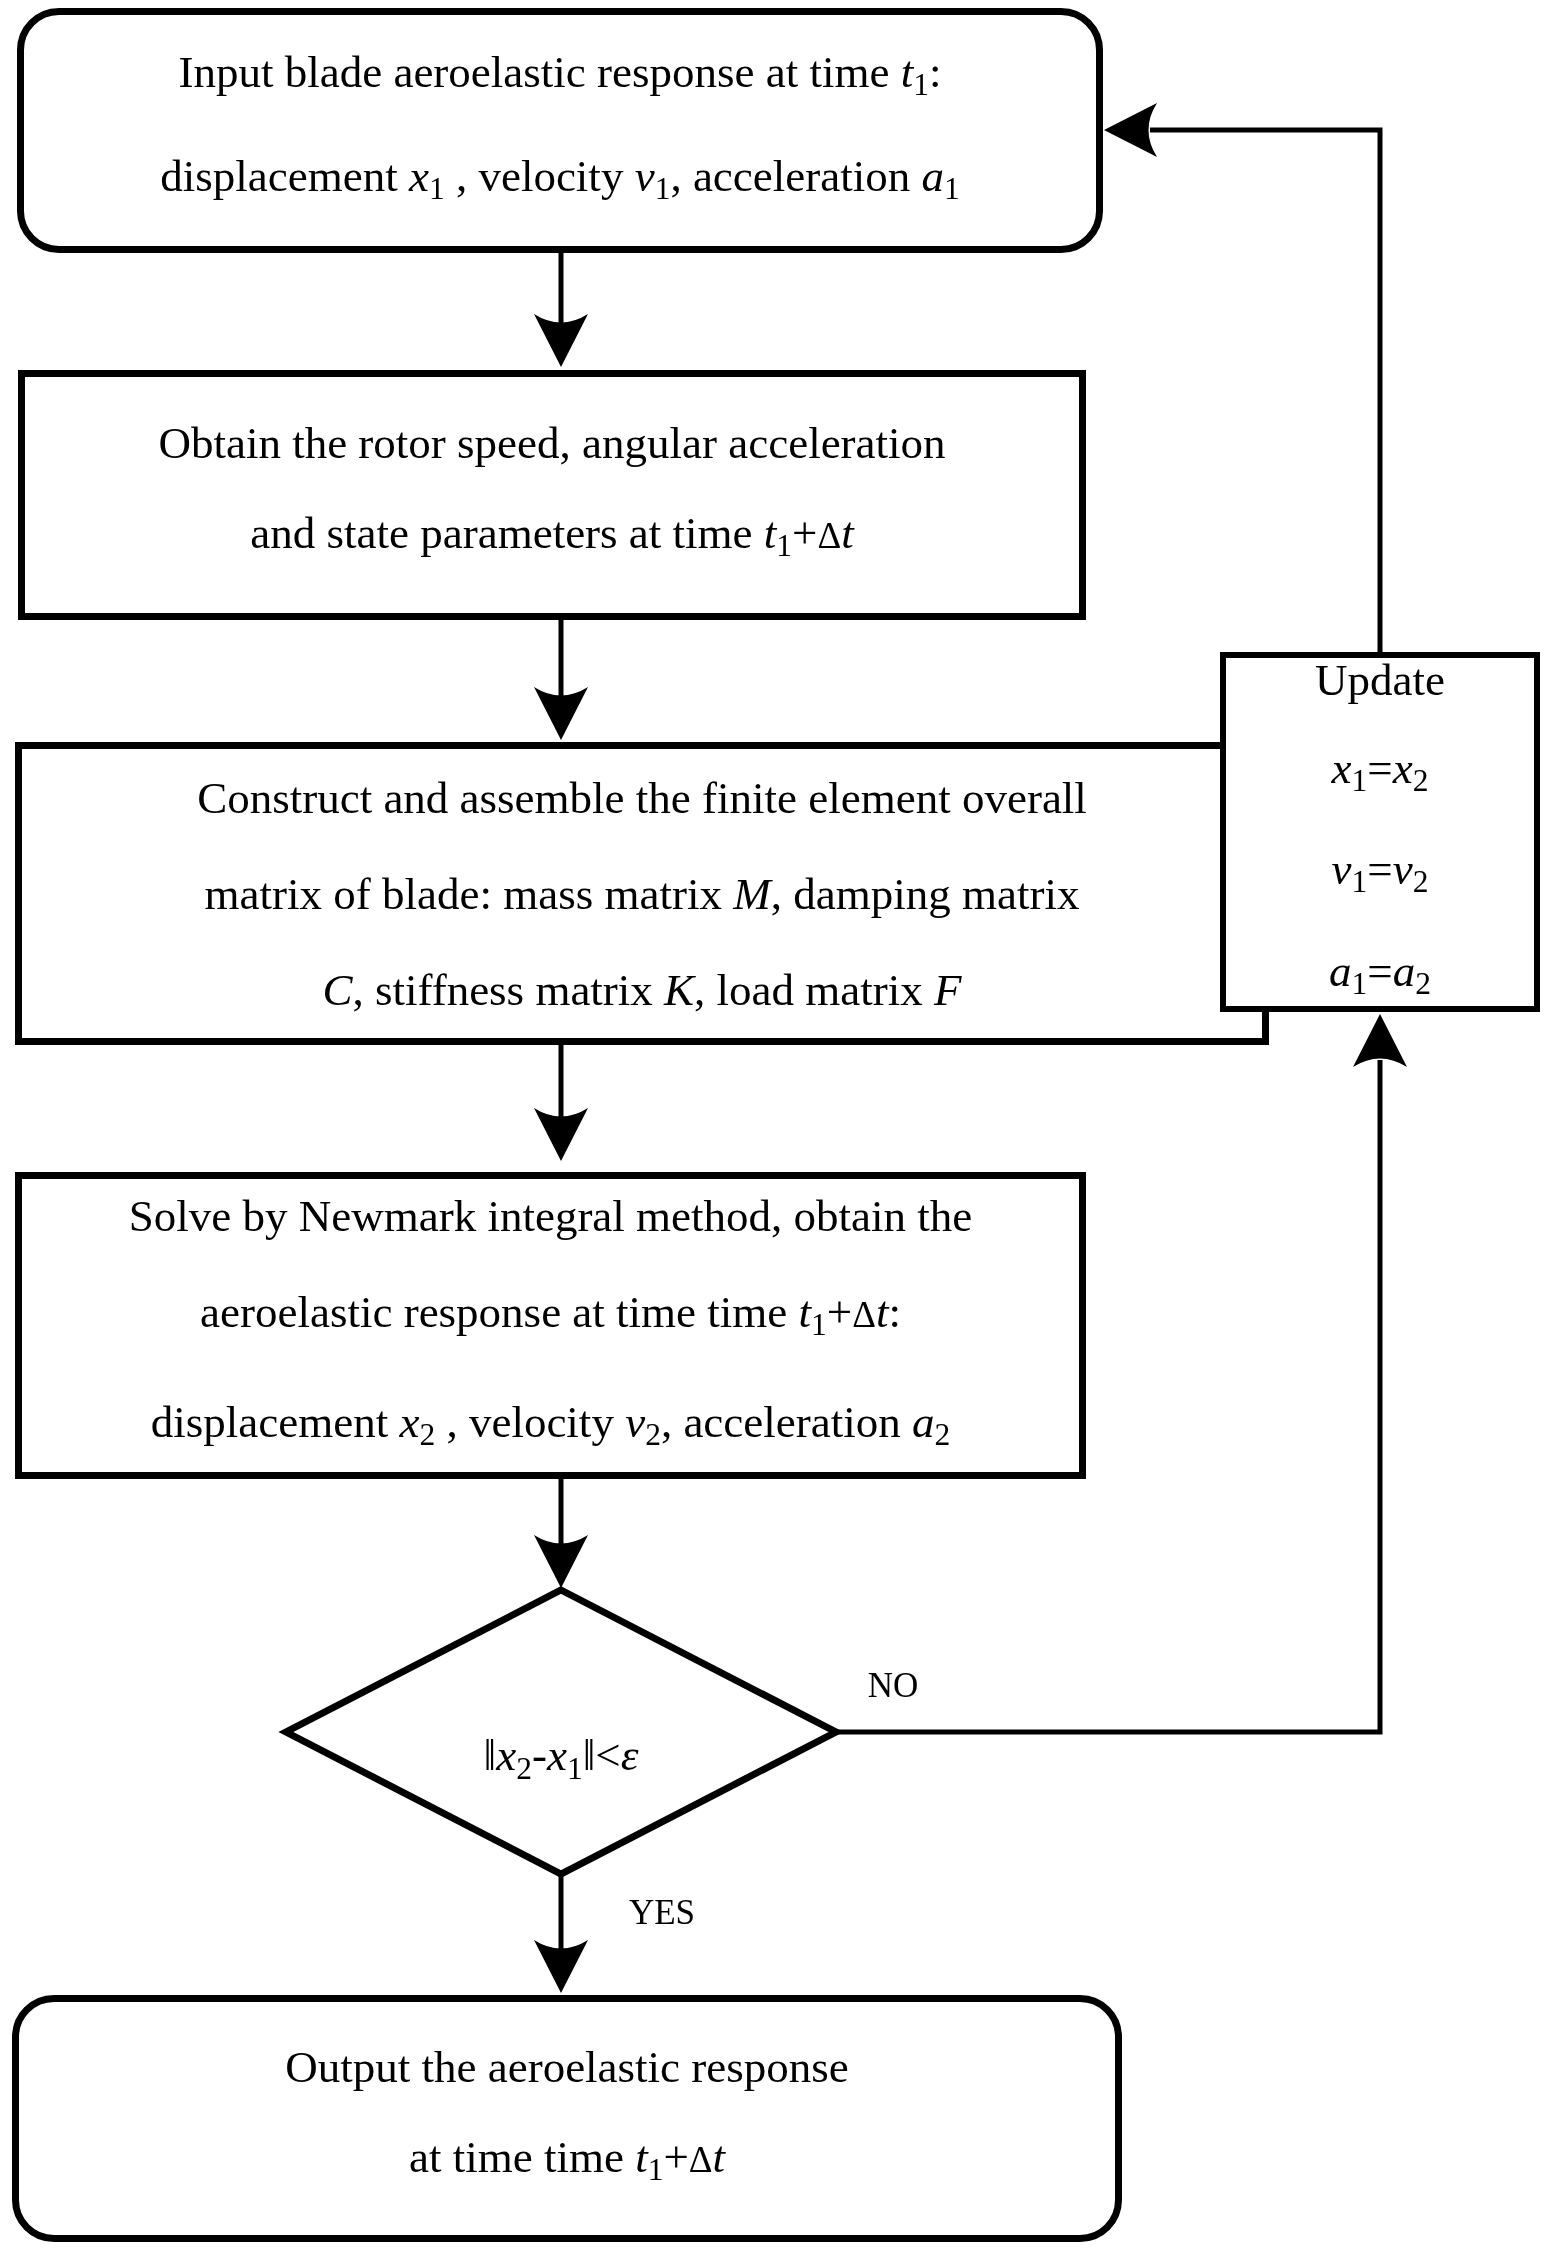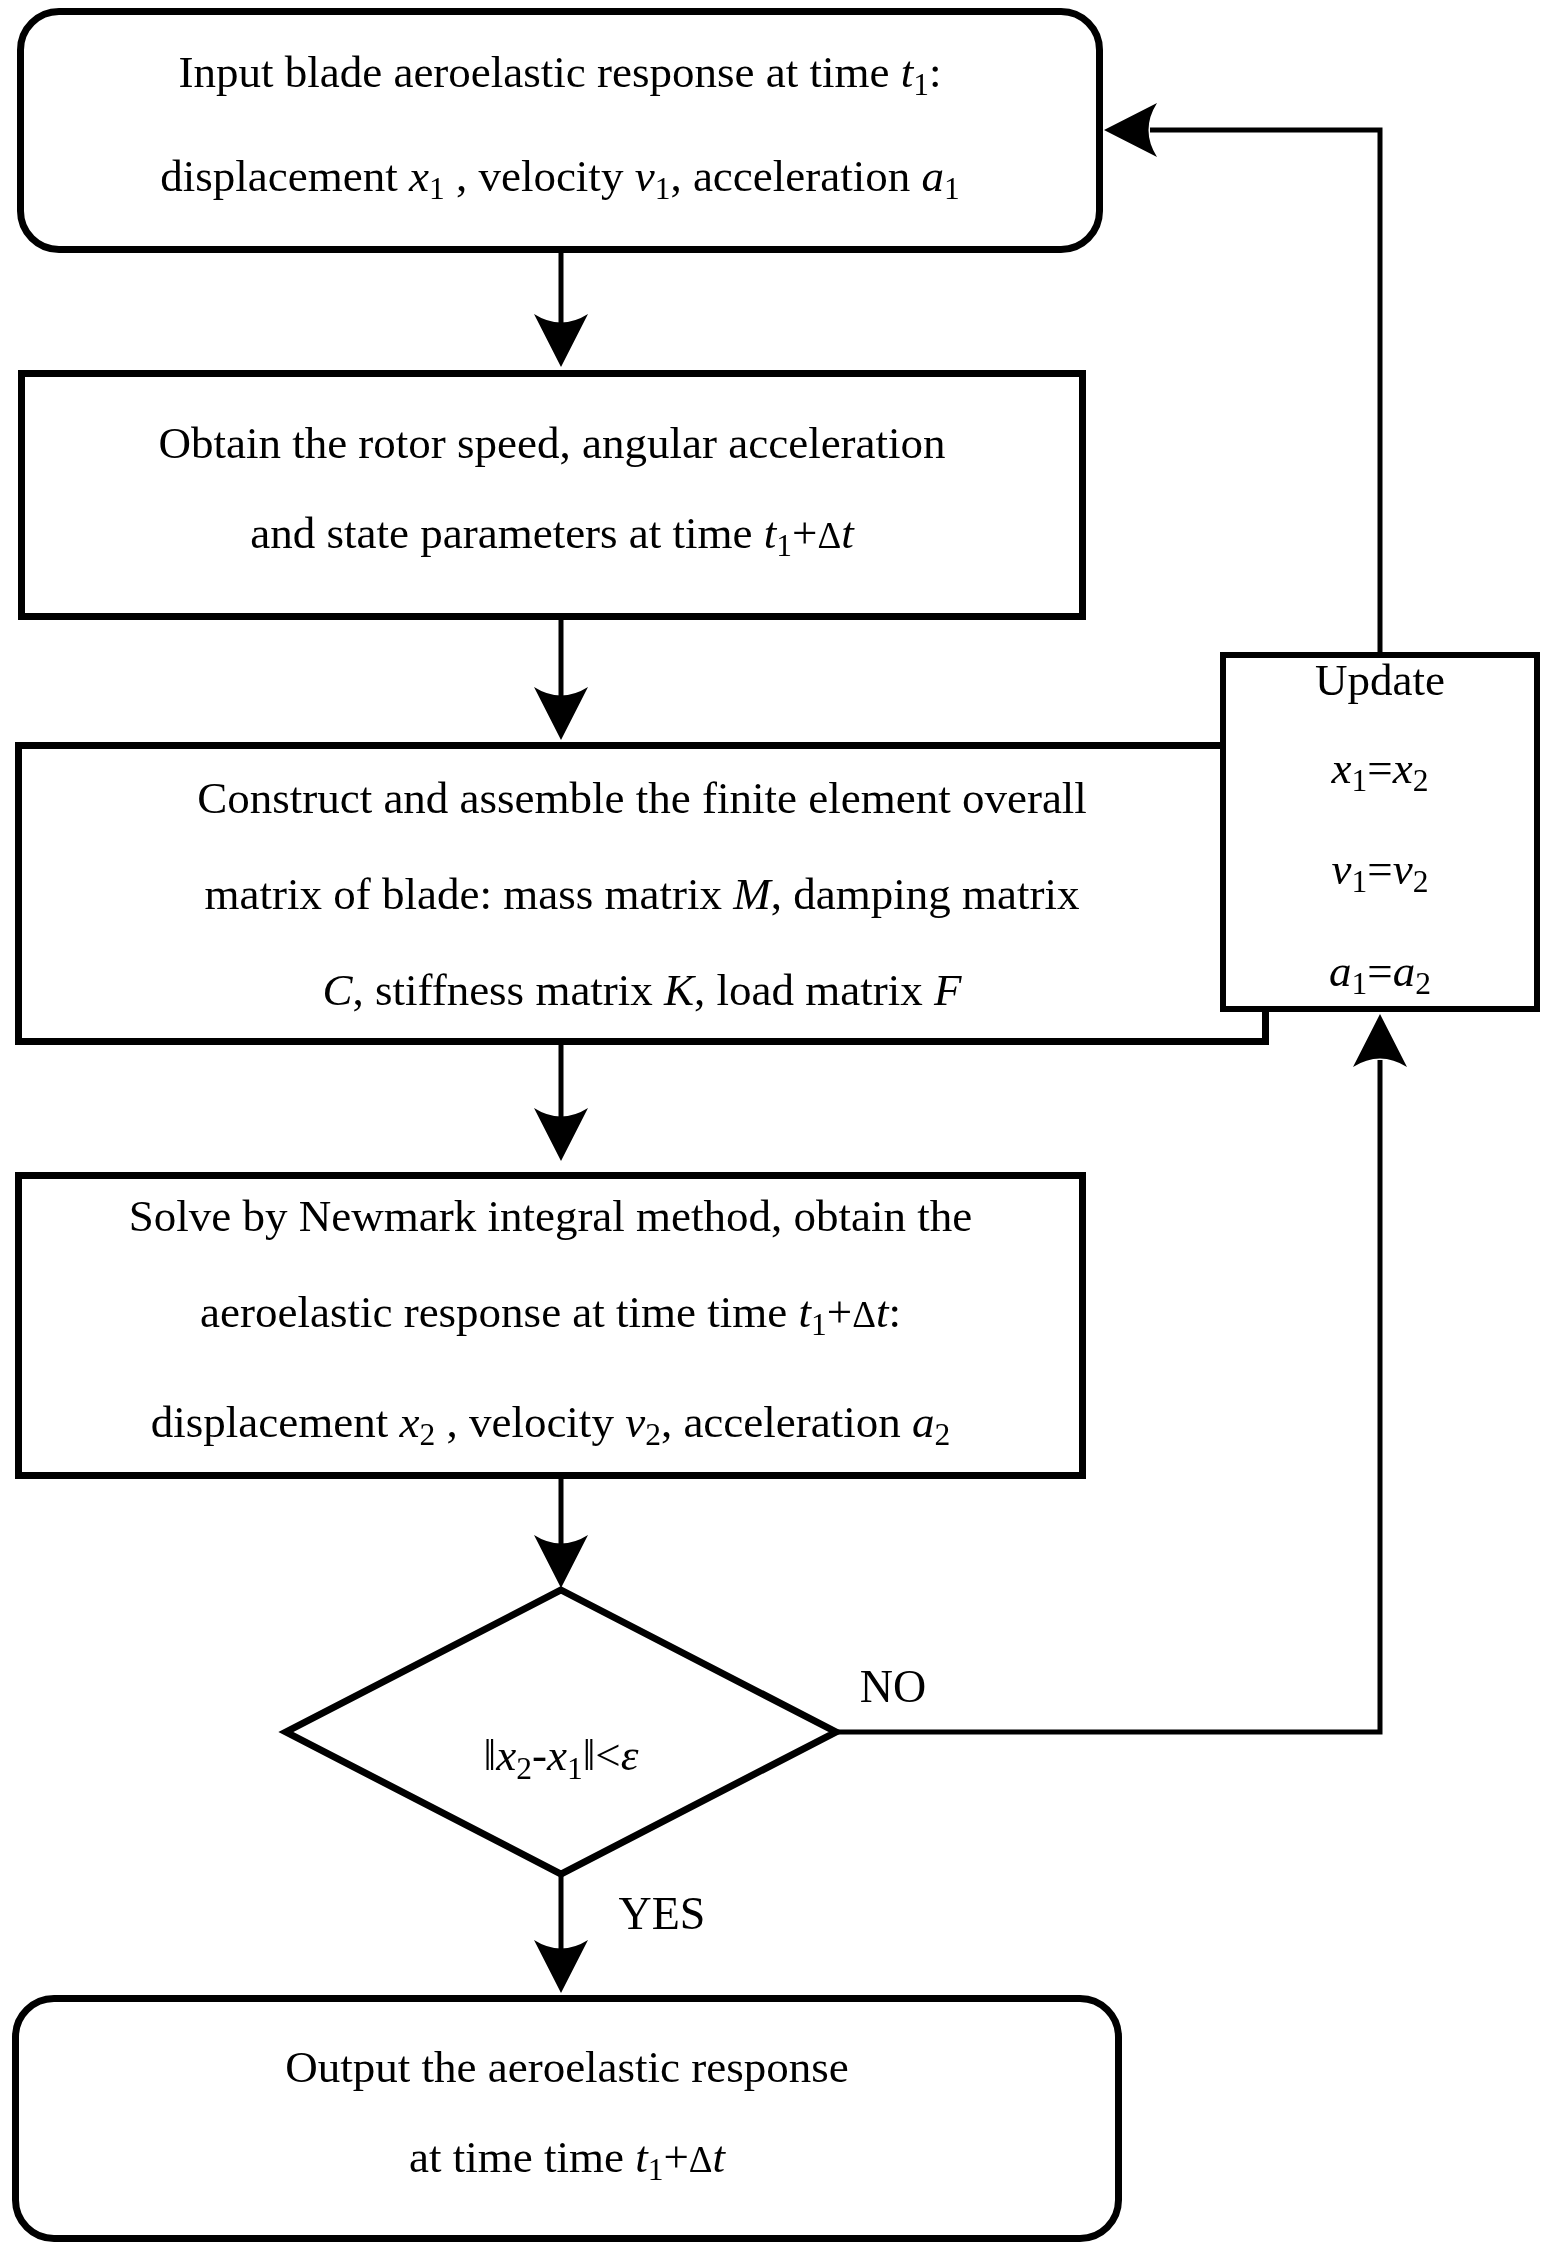--- a/index.html
+++ b/index.html
@@ -21,21 +21,21 @@
   .node-update{border-width:6px;}
   .tline{white-space:nowrap;}
   .it{font-style:italic;}
   .sub{font-size:0.70em;vertical-align:-0.26em;}
   .delta{font-size:0.82em;}
   .diamond-label{
     position:absolute;left:561px;top:1738px;transform:translate(-50%,-50%);
     font-size:45px;white-space:nowrap;margin-top:20px;
   }
   .edge-label{
-    position:absolute;transform:translate(-50%,-50%);font-size:46px;white-space:nowrap;
+    position:absolute;transform:translate(-50%,-50%);font-size:35px;white-space:nowrap;
   }
   .edge-label.no{left:893px;top:1686px;}
   .edge-label.yes{left:662px;top:1913px;}
 </style>
 </head>
 <body>
 
 <div class="canvas">
 
   <svg class="wires" viewBox="0 0 1554 2265">

